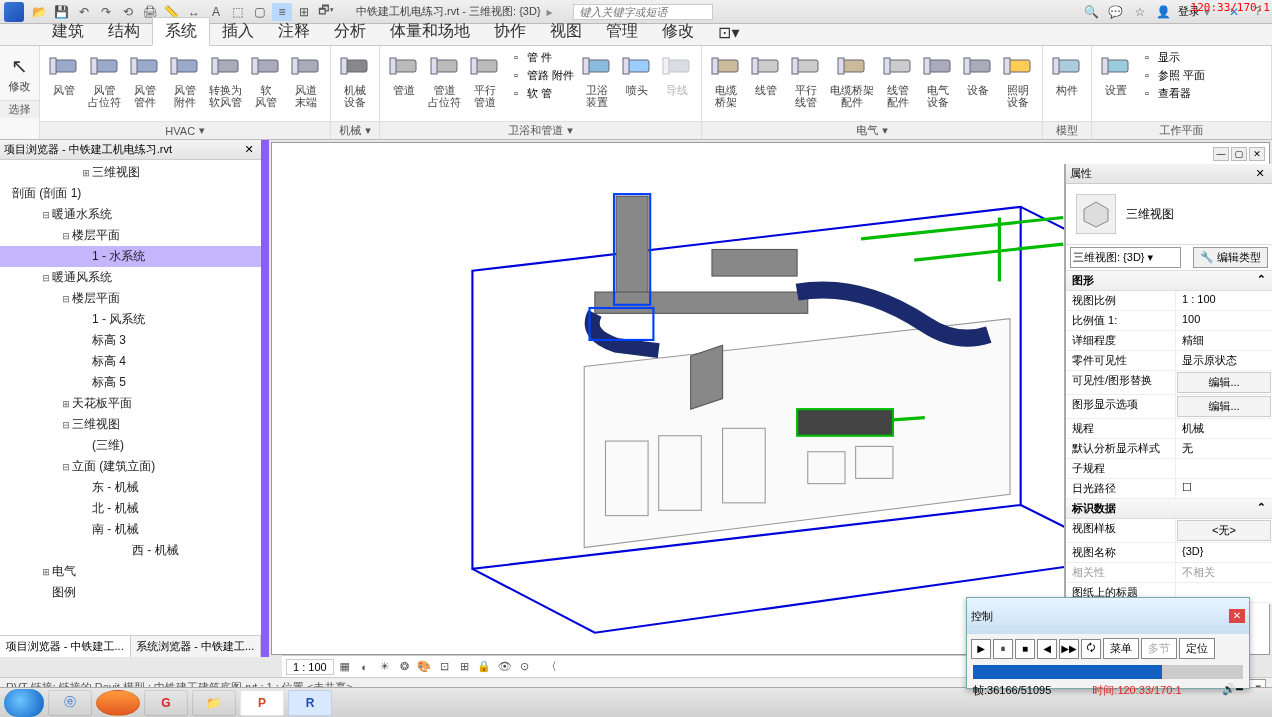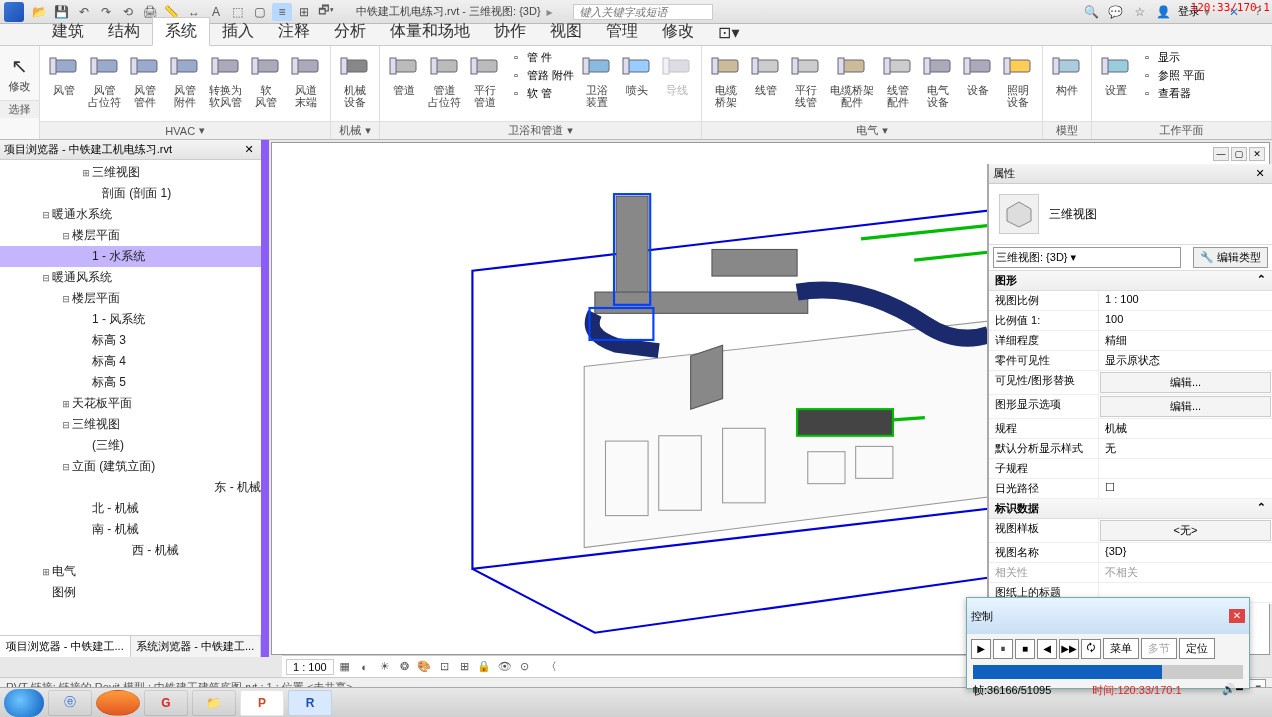--- a/index.html
+++ b/index.html
@@ -48,21 +48,21 @@
 .expander { width: 12px; text-align: center; color: #666; font-size: 9px; }
 .tnode-label { font-size: 12px; color: #222; }
 .browser-tabs { height: 22px; display: flex; border-top: 1px solid #ccc; }
 .browser-tab { flex: 1; background: #f4f4f4; border-right: 1px solid #ccc; font-size: 11px; display: flex; align-items: center; justify-content: center; overflow: hidden; }
 .browser-tab.active { background: #fff; }
 
 .viewport { flex: 1; background: #fff; position: relative; border: 1px solid #999; margin: 2px; }
 .view-controls { position: absolute; top: 4px; right: 4px; display: flex; gap: 2px; z-index: 5;}
 .vc-btn { width: 16px; height: 14px; background: #eee; border: 1px solid #bbb; font-size: 9px; display: flex; align-items:center; justify-content:center; cursor:pointer;}
 
-.prop-panel { width: 285px; background: #fff; border-left: 2px solid #aaa; display: flex; flex-direction: column; position: absolute; right: 0; top: 164px; height: 440px; }
+.prop-panel { width: 208px; background: #fff; border-left: 2px solid #aaa; display: flex; flex-direction: column; position: absolute; right: 0; top: 164px; height: 440px; }
 .prop-icon-row { display:flex; align-items:center; padding: 10px; gap: 10px; border-bottom:1px solid #ddd; }
 .prop-icon { width: 40px; height: 40px; background: #f0f0f0; border: 1px solid #ccc; display:flex; align-items:center; justify-content:center; }
 .prop-selector { display:flex; padding: 2px 4px; gap: 12px; align-items:center; border-bottom:1px solid #ddd; }
 .prop-dropdown { flex:1; border:1px solid #999; font-size:11px; padding:2px; background:#fff; }
 .prop-editbtn { border:1px solid #999; background:#f0f0f0; font-size:11px; padding:2px 6px; cursor:pointer; }
 .prop-group-hdr { background: linear-gradient(#f8f8f8,#eee); border-bottom: 1px solid #ddd; padding: 2px 6px; font-size: 11px; font-weight: bold; display:flex; }
 .prop-group-hdr .tw { margin-left:auto; }
 .prop-row { display: flex; border-bottom: 1px solid #eee; font-size: 11px; }
 .prop-row.dim { color: #999; }
 .prop-label { width: 110px; padding: 2px 6px; border-right: 1px solid #eee; }
@@ -474,21 +474,21 @@
   <div class="browser-panel">
     <div class="panel-hdr">
       <span>项目浏览器 - 中铁建工机电练习.rvt</span>
       <span class="close">✕</span>
     </div>
     <div class="tree" id="tree">
         <div class="tree-item" style="padding-left: 80px;">
           <span class="expander">⊞</span>
           <span class="tnode-label">三维视图</span>
         </div>
-        <div class="tree-item" style=" justify-content: center;">
+        <div class="tree-item" style="">
           <span class="expander"></span>
           <span class="tnode-label">剖面 (剖面 1)</span>
         </div>
         <div class="tree-item" style="padding-left: 40px;">
           <span class="expander">⊟</span>
           <span class="tnode-label">暖通水系统</span>
         </div>
         <div class="tree-item" style="padding-left: 60px;">
           <span class="expander">⊟</span>
           <span class="tnode-label">楼层平面</span>
@@ -530,21 +530,21 @@
           <span class="tnode-label">三维视图</span>
         </div>
         <div class="tree-item" style="padding-left: 80px;">
           <span class="expander"></span>
           <span class="tnode-label">(三维)</span>
         </div>
         <div class="tree-item" style="padding-left: 60px;">
           <span class="expander">⊟</span>
           <span class="tnode-label">立面 (建筑立面)</span>
         </div>
-        <div class="tree-item" style="padding-left: 80px; justify-content: flex-end;">
+        <div class="tree-item" style="padding-left: 80px;">
           <span class="expander"></span>
           <span class="tnode-label">东 - 机械</span>
         </div>
         <div class="tree-item" style="padding-left: 80px;">
           <span class="expander"></span>
           <span class="tnode-label">北 - 机械</span>
         </div>
         <div class="tree-item" style="padding-left: 80px;">
           <span class="expander"></span>
           <span class="tnode-label">南 - 机械</span>

